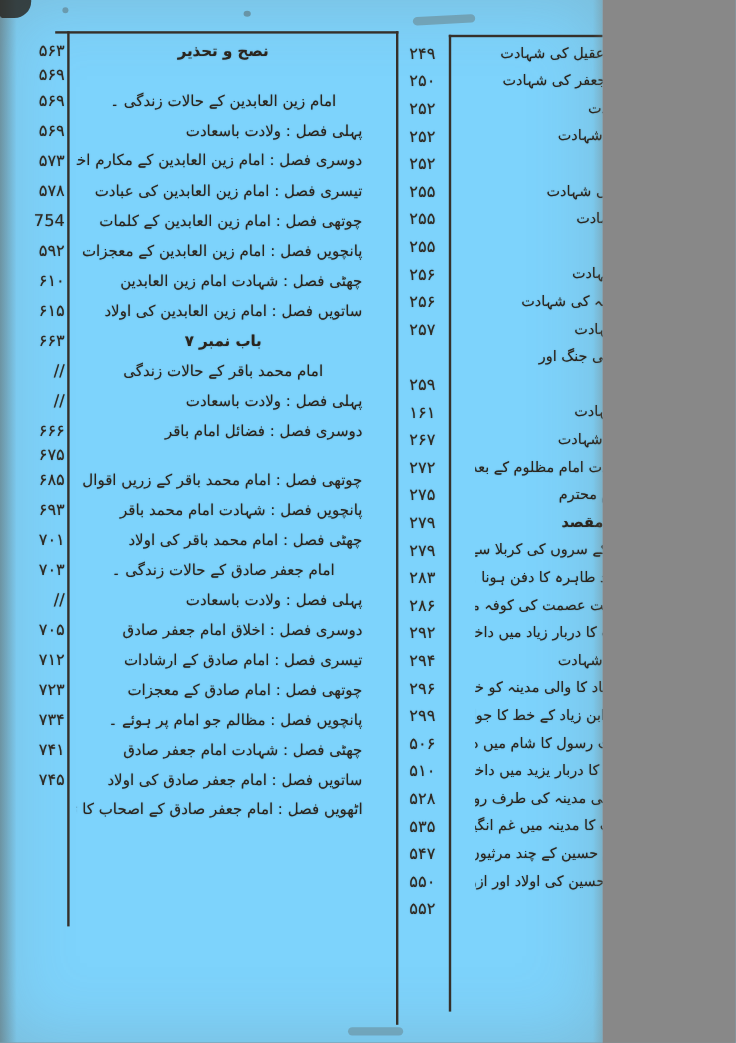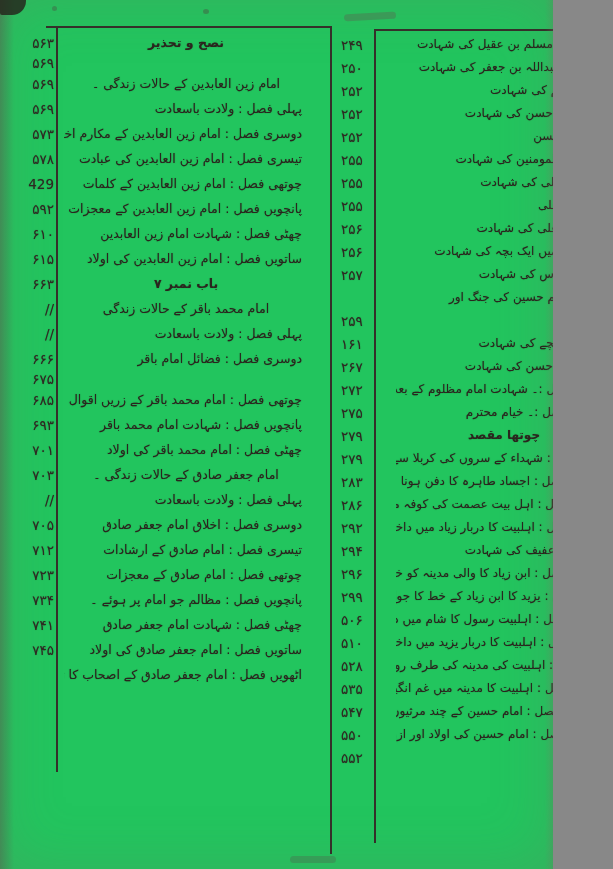--- a/index.html
+++ b/index.html
@@ -1,18 +1,18 @@
 <!DOCTYPE html>
 <html lang="ur"><head>
 <meta charset="utf-8">
 <style>
   html,body{margin:0;padding:0;background:#888;}
   #page{
-    position:relative;width:553px;height:869px;overflow:hidden;
-    background:#22c55e;
+    position:relative;width:502px;height:869px;overflow:hidden;
+    background:#7dd3fc;
     font-family:"DejaVu Sans",sans-serif;
     color:#2a251e;
     box-shadow:inset 0 0 60px rgba(120,112,98,.25);
   }
   
   #page::before{
     content:"";position:absolute;left:0;top:0;width:14px;height:100%;
     background:linear-gradient(90deg,rgba(90,85,76,.45),rgba(90,85,76,0));
     pointer-events:none;
   }
@@ -97,21 +97,21 @@
       </div>
       <div class="row entry">
         <span class="num">۵۷۳</span>
         <span class="txt">دوسری فصل : امام زین العابدین کے مکارم اخلاق</span>
       </div>
       <div class="row entry">
         <span class="num">۵۷۸</span>
         <span class="txt">تیسری فصل : امام زین العابدین کی عبادت</span>
       </div>
       <div class="row entry">
-        <span class="num">429</span>
+        <span class="num">754</span>
         <span class="txt">چوتھی فصل : امام زین العابدین کے کلمات</span>
       </div>
       <div class="row entry">
         <span class="num">۵۹۲</span>
         <span class="txt">پانچویں فصل : امام زین العابدین کے معجزات</span>
       </div>
       <div class="row entry">
         <span class="num">۶۱۰</span>
         <span class="txt">چھٹی فصل : شہادت امام زین العابدین</span>
       </div>

